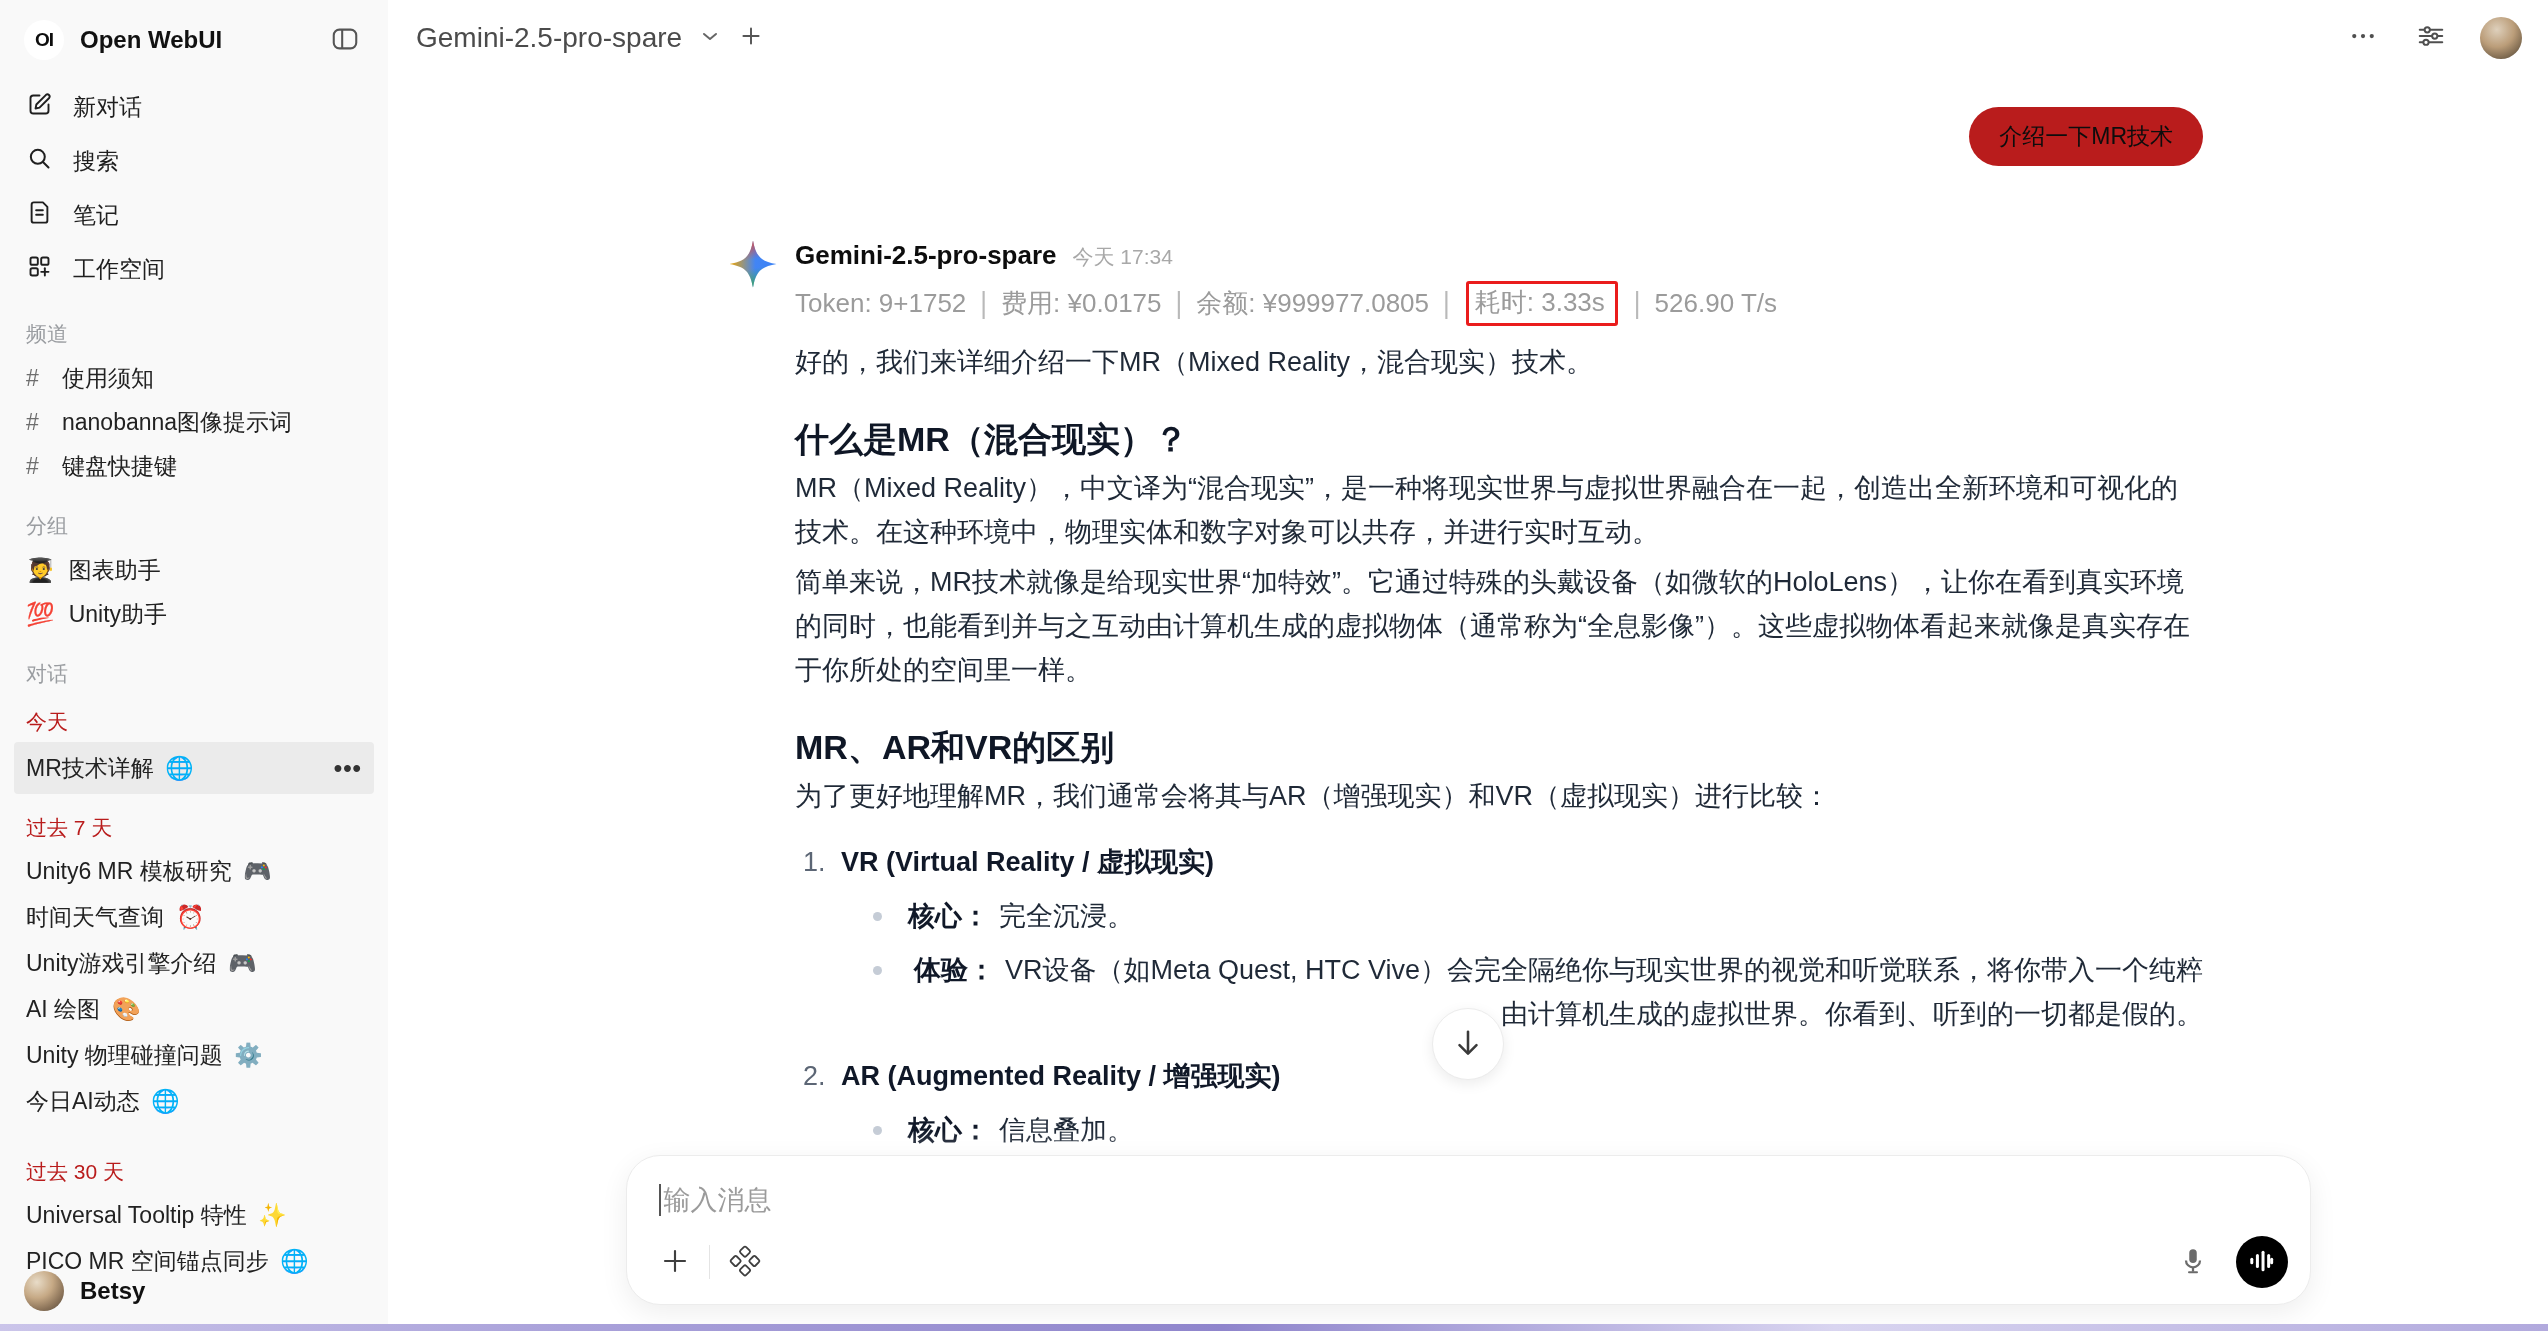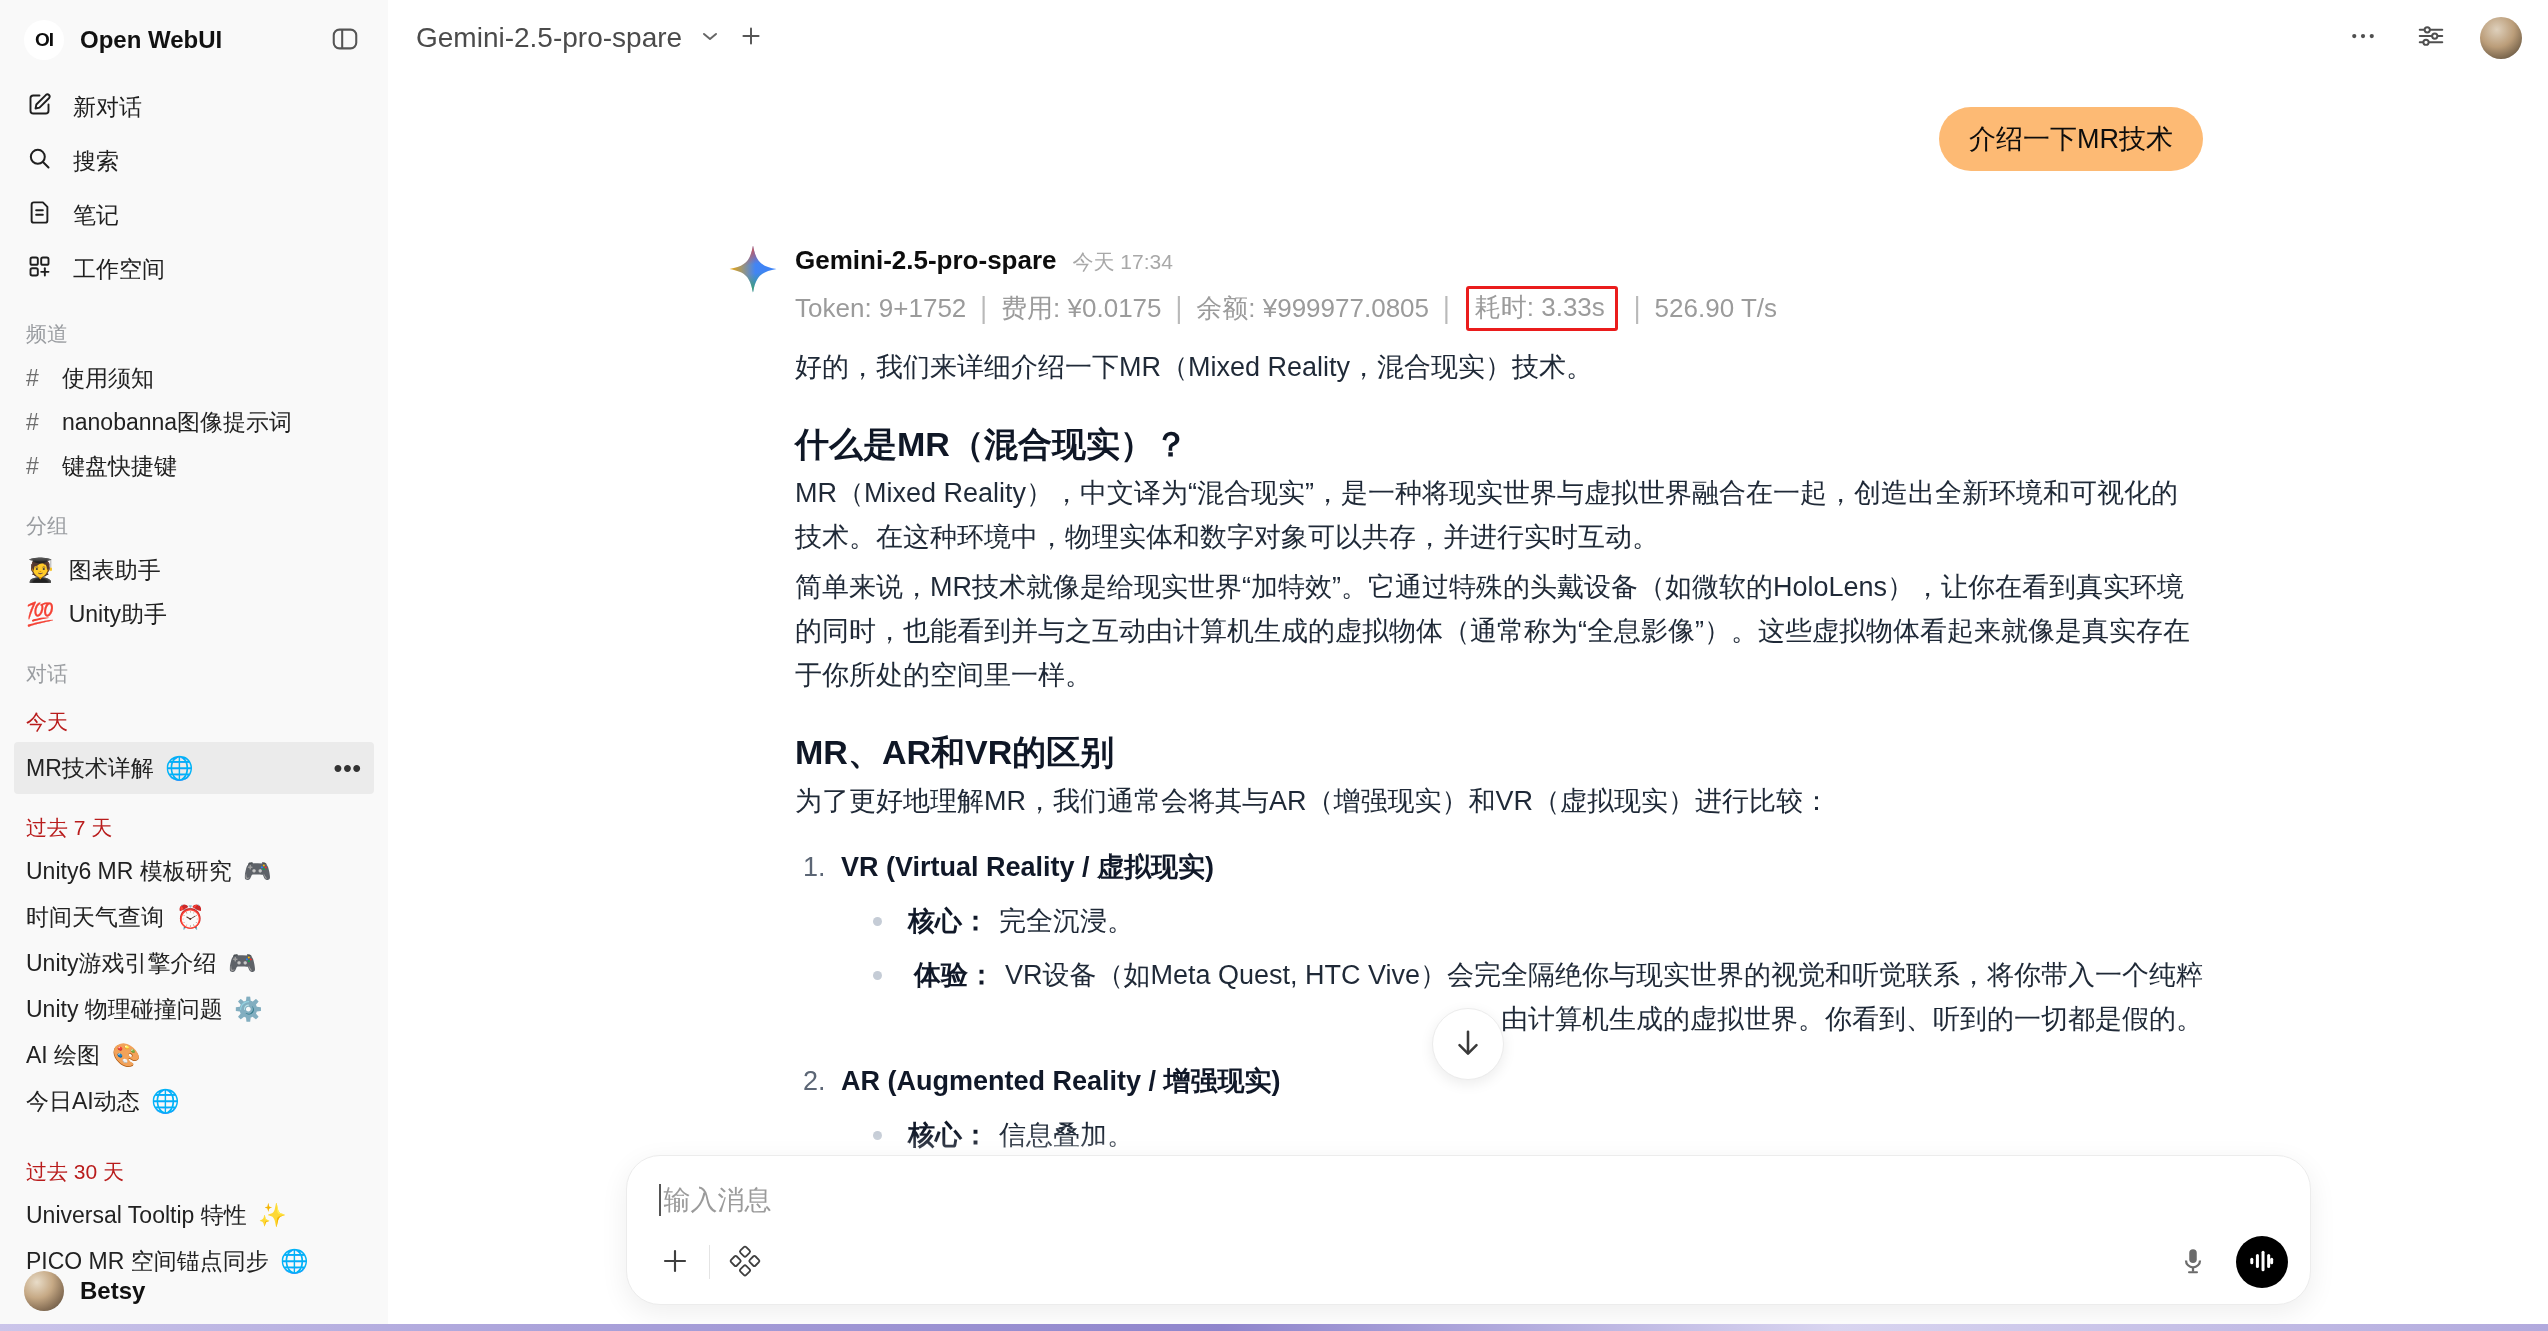--- a/index.html
+++ b/index.html
@@ -46,22 +46,22 @@
   .model-selector { display:flex; align-items:center; gap:16px; cursor:pointer; }
   .model-name { font-size:28px; font-weight:500; color:#4b4b4b; }
   .header-right { display:flex; align-items:center; gap:30px; }
   .avatar-sm { width:42px; height:42px; border-radius:50%;
     background:radial-gradient(circle at 40% 30%, #ded0bc, #bb9d79 45%, #7c684f 75%, #46443f); cursor:pointer; }
 
   
   .chat-scroll { position:absolute; top:75px; left:0; right:0; bottom:0; }
   .column { width:1470px; margin:0 auto; position:relative; padding-left:62px; }
   .user-row { display:flex; justify-content:flex-end; margin-top:32px; }
-  .user-bubble { background:#fdba74; border-radius:34px; padding:14px 30px;
-    font-size:27px; color:#0d0d0d; }
+  .user-bubble { background:#b91c1c; border-radius:34px; padding:14px 30px;
+    font-size:23px; color:#0d0d0d; }
   .assistant { position:relative; margin-top:74px; }
   .gemini-avatar { position:absolute; left:-66px; top:0; width:48px; height:48px; }
   .asst-name-row { display:flex; align-items:baseline; gap:16px; }
   .asst-name { font-size:26px; font-weight:600; color:#0d0d0d; }
   .asst-time { font-size:21px; color:#a8a8a8; }
   .stats-row { margin-top:10px; font-size:26px; color:#9b9b9b; display:flex; align-items:center; flex-wrap:nowrap; }
   .stats-row .sep { margin:0 14px; color:#b9b9b9; font-weight:300; transform:scaleY(1.15); }
   .red-box { border:3px solid #ea1c1c; border-radius:3px; padding:1px 10px 3px 6px; margin:0 2px; }
   .md { margin-top:14px; }
   .md p { font-size:27px; line-height:44px; color:#1f2937; margin-top:6px; }
@@ -205,26 +205,26 @@
     </div>
     <div class="chat-item">
       <span>时间天气查询</span>
       <span class="row-emoji">⏰</span>
     </div>
     <div class="chat-item">
       <span>Unity游戏引擎介绍</span>
       <span class="row-emoji">🎮</span>
     </div>
     <div class="chat-item">
+      <span>AI 绘图</span>
+      <span class="row-emoji">🎨</span>
+    </div>
+    <div class="chat-item">
       <span>Unity 物理碰撞问题</span>
       <span class="row-emoji">⚙️</span>
-    </div>
-    <div class="chat-item">
-      <span>AI 绘图</span>
-      <span class="row-emoji">🎨</span>
     </div>
     <div class="chat-item">
       <span>今日AI动态</span>
       <span class="row-emoji">🌐</span>
     </div>
 
     <div class="group-label" style="margin-top:34px;">过去 30 天</div>
     <div class="chat-item">
       <span>Universal Tooltip 特性</span>
       <span class="row-emoji">✨</span>

